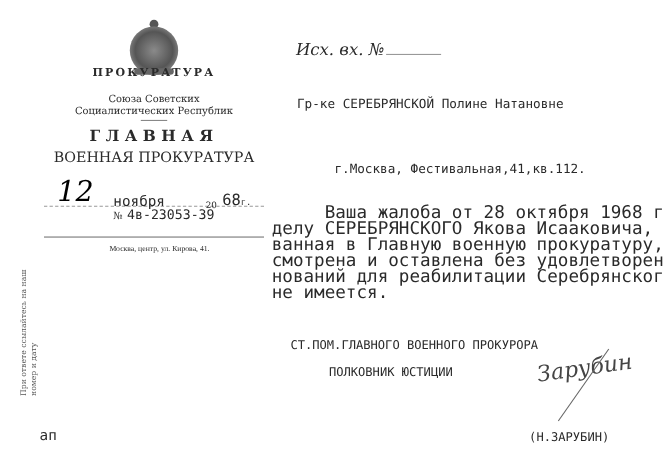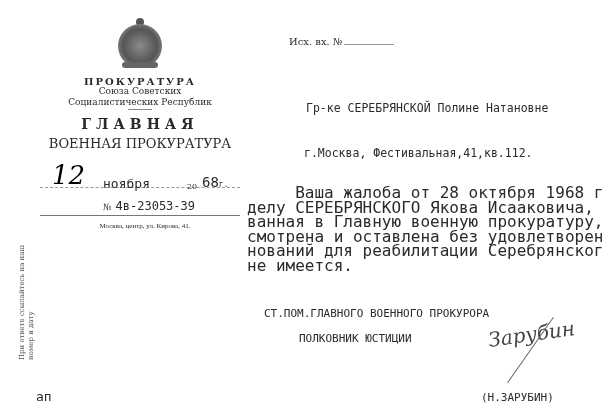--- a/index.html
+++ b/index.html
@@ -2,41 +2,41 @@
 <html><head>
 <meta charset="utf-8">
 <style>
   html,body{margin:0;padding:0;background:#fff;}
   body{width:603px;height:417px;position:relative;overflow:hidden;color:#2a2a2a;}
   .abs{position:absolute;}
   .emblem{left:118px;top:24px;width:44px;height:44px;border-radius:50%;background:radial-gradient(circle,#8a8a8a 0%,#555 55%,#777 70%,#bbb 100%);}
   .emblem-star{left:136px;top:18px;width:8px;height:8px;background:#555;border-radius:50%;}
   .emblem-ribbon{left:122px;top:62px;width:36px;height:6px;background:#666;border-radius:3px;}
   .hdr{font-family:"DejaVu Serif",serif;text-align:center;left:40px;width:200px;}
-  .h1{top:76px;font-size:10px;letter-spacing:2px;font-weight:bold;}
+  .h1{top:61px;font-size:10px;letter-spacing:2px;font-weight:bold;}
   .h2{top:86px;font-size:9px;}
   .h3{top:97px;font-size:9px;}
   .sep{left:128px;top:109px;width:24px;height:1px;background:#888;}
   .h4{top:116px;font-size:14px;letter-spacing:5px;font-weight:bold;}
   .h5{top:136px;font-size:13px;}
   .date-day{left:52px;top:160px;font-family:"DejaVu Serif",serif;font-style:italic;font-size:26px;color:#000000;}
   .date-line{left:40px;top:187px;width:200px;border-bottom:1px dashed #999;}
   .date-month{left:103px;top:176px;font-family:"DejaVu Sans Mono",monospace;font-size:13px;}
   .date-year-pre{left:187px;top:182px;font-family:"DejaVu Serif",serif;font-size:8px;}
   .date-year{left:202px;top:174px;font-family:"DejaVu Sans Mono",monospace;font-size:14px;}
-  .num{left:103px;top:199px;font-family:"DejaVu Sans Mono",monospace;font-size:12px;}
+  .num{left:103px;top:188px;font-family:"DejaVu Sans Mono",monospace;font-size:12px;}
   .num-sym{font-family:"DejaVu Serif",serif;font-size:9px;margin-right:4px;}
   .num-line{left:40px;top:215px;width:200px;height:1px;background:#777;}
   .addr{left:50px;top:222px;width:190px;text-align:center;font-family:Liberation Serif, serif;font-size:7px;}
   .side{left:18px;top:360px;transform:rotate(-90deg);transform-origin:left top;font-family:"DejaVu Serif",serif;font-size:7px;line-height:9px;color:#555;width:120px;}
   .ap{left:36px;top:389px;font-family:"DejaVu Sans Mono",monospace;font-size:13px;}
-  .ref{left:269px;top:36px;font-family:"DejaVu Serif",serif;font-size:10px;margin-left:20px;}
+  .ref{left:269px;top:36px;font-family:"DejaVu Serif",serif;font-style:italic;font-size:15px;}
   .ref-line{display:inline-block;width:50px;border-bottom:1px solid #999;margin-left:2px;}
   .mono{font-family:"DejaVu Sans Mono",monospace;font-size:11.5px;}
-  .recip{left:270px;top:101px;margin-left:36px;}
+  .recip{left:270px;top:87px;}
   .raddr{left:304px;top:146px;}
   .body-t{left:247px;top:186px;line-height:14.5px;white-space:pre;font-size:16px;}
   .sig1{left:264px;top:307px;font-size:11px;}
   .sig2{left:299px;top:332px;font-size:11px;}
   .sig3{left:481px;top:355px;font-size:11px;margin-top:36px;}
   .scrawl{left:488px;top:322px;font-family:"DejaVu Serif",serif;font-style:italic;font-size:20px;color:#444;transform:rotate(-8deg);}
   .slash{left:530px;top:310px;width:1px;height:80px;background:#666;transform:rotate(35deg);}
 </style>
 </head>
 <body>

